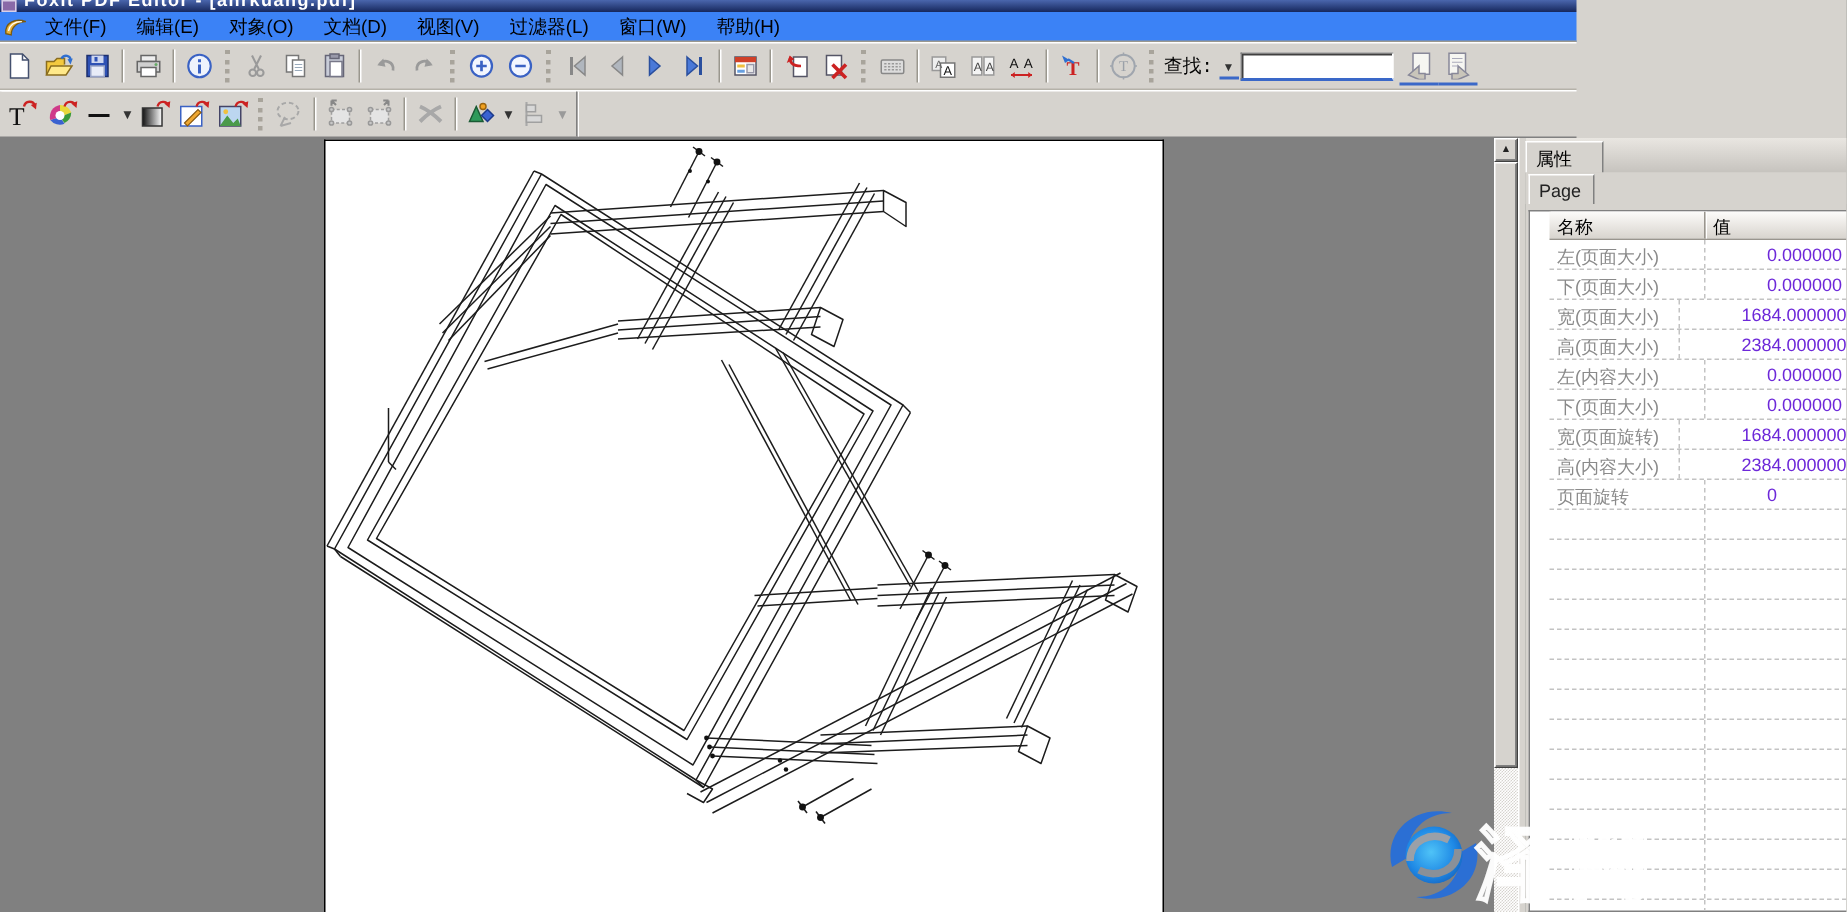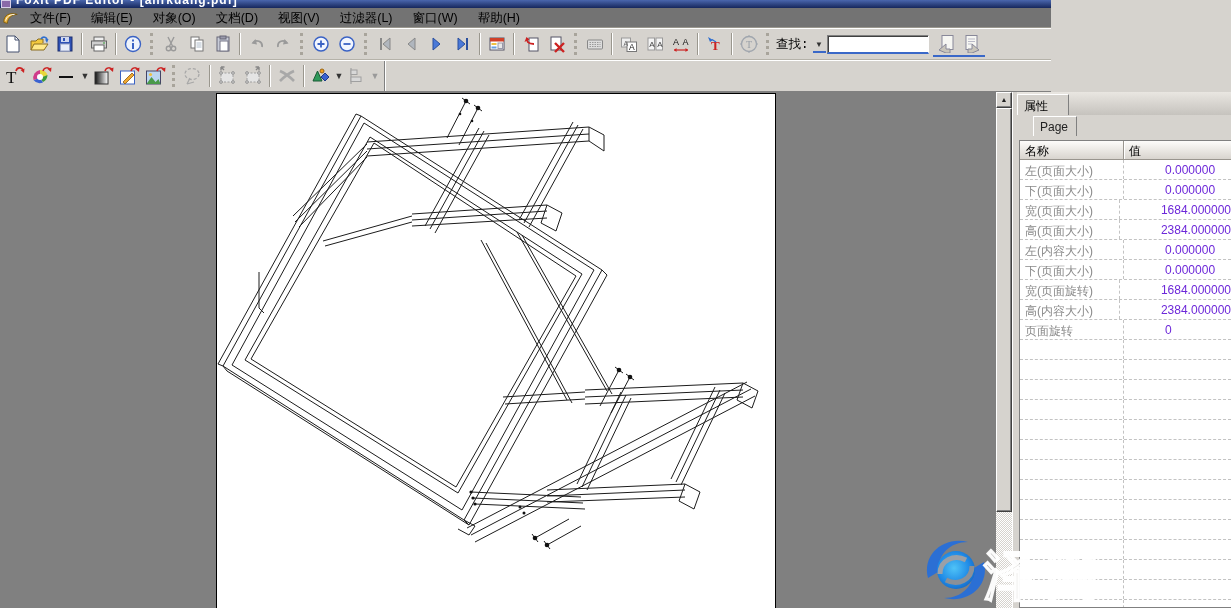--- a/index.html
+++ b/index.html
@@ -6,21 +6,21 @@
   html,body { width:1231px; height:608px; overflow:hidden; background:#d6d3ce;
     font-family:"Liberation Sans", sans-serif; }
   #app { position:relative; width:1051px; height:608px; }
 
   
   #titlebar { height:8px; background:linear-gradient(#4a66ad,#16275c); position:relative; overflow:hidden; }
   #titlebar .ticon { position:absolute; left:1px; top:0; width:10px; height:8px; background:#8a6aa8; border:1px solid #d8d0e8; }
   #titlebar .ttext { position:absolute; left:16px; top:-7px; color:#fff; font-weight:bold; font-size:12px; letter-spacing:1px; white-space:nowrap; }
 
   
-  #menubar { height:20px; background:#737373; display:flex; align-items:center; border-bottom:1px solid #9b988f; }
+  #menubar { height:20px; background:#3b82f6; display:flex; align-items:center; border-bottom:1px solid #9b988f; }
   #menubar .micon { width:18px; height:16px; margin-left:2px; }
   .menu-item { padding:0 10px; font-size:12.5px; color:#000; height:18px; line-height:18px; white-space:nowrap; cursor:default; }
 
   
   .toolbar { height:32px; background:#d6d3ce; display:flex; align-items:center; border-top:1px solid #fff; }
   #toolbar1 { border-bottom:1px solid #b5b2a9; }
   #toolbar2 { border-bottom:1px solid #808080; }
   .tbtn { width:26px; height:26px; display:flex; align-items:center; justify-content:center; flex:none; }
   .tbtn svg { display:block; }
   .tsep { width:2px; height:22px; border-left:1px solid #9a978e; border-right:1px solid #fff; margin:0 3px; flex:none; }
@@ -52,24 +52,24 @@
                      linear-gradient(45deg,#d6d3ce 25%,transparent 25%,transparent 75%,#d6d3ce 75%);
     background-size:2px 2px; background-position:0 0,1px 1px; }
   #splitter { position:absolute; left:1012px; top:0; width:5px; height:516px; background:#d6d3ce; border-left:1px solid #fff; }
 
   
   #panel { position:absolute; left:1017px; top:0; width:214px; height:516px; background:#d6d3ce; }
   .ptab1row { height:23px; position:relative; background:linear-gradient(#e9e6e1,#c6c3be); }
   .ptab1 { position:absolute; left:0; top:2px; width:52px; height:21px; background:#d6d3ce;
     border:1px solid #fff; border-right-color:#808080; border-bottom:none; font-size:12px; padding:3px 0 0 6px; }
   .ptab2row { height:21px; position:relative; background:#d6d3ce; }
-  .ptab2 { position:absolute; left:16px; top:1px; width:44px; height:20px; background:#d6d3ce;
+  .ptab2 { position:absolute; left:2px; top:1px; width:44px; height:20px; background:#d6d3ce;
     border:1px solid #fff; border-right-color:#808080; border-bottom:none; font-size:12px; padding:3px 0 0 6px; color:#222; }
   #ptable { position:absolute; top:48px; left:2px; right:0; bottom:0; background:#fff;
-    border:1px solid #808080; border-right:none; overflow:hidden; }
+    border:1px solid #808080; border-right:none; overflow:hidden;padding-left:13px; }
   .phead { display:flex; height:19px; background:linear-gradient(#fdfcfa,#d8d4ce); border-bottom:1px solid #99958e; }
   .phead .hc { font-size:12px; padding:2px 0 0 5px; color:#000; }
   .phead .hc.n { width:104px; border-right:1px solid #99958e; box-shadow:1px 0 0 #fff; }
   .prow { display:flex; height:20px; border-bottom:1px dashed #c3c3c3;gap:36px; }
   .prow .pname { width:104px; border-right:1px dashed #c3c3c3; font-size:12px; color:#8a8a8a; padding:3px 0 0 5px; white-space:nowrap; overflow:hidden; }
   .prow .pval { flex:1; font-size:12px; color:#6d28d9; padding:3px 0 0 5px; white-space:nowrap; }
 
   
   #wm-logo { position:absolute; left:916px; top:438px; width:80px; height:80px; z-index:60; pointer-events:none; }
   #wm-text { position:absolute; left:984px; top:448px; z-index:60; pointer-events:none;

